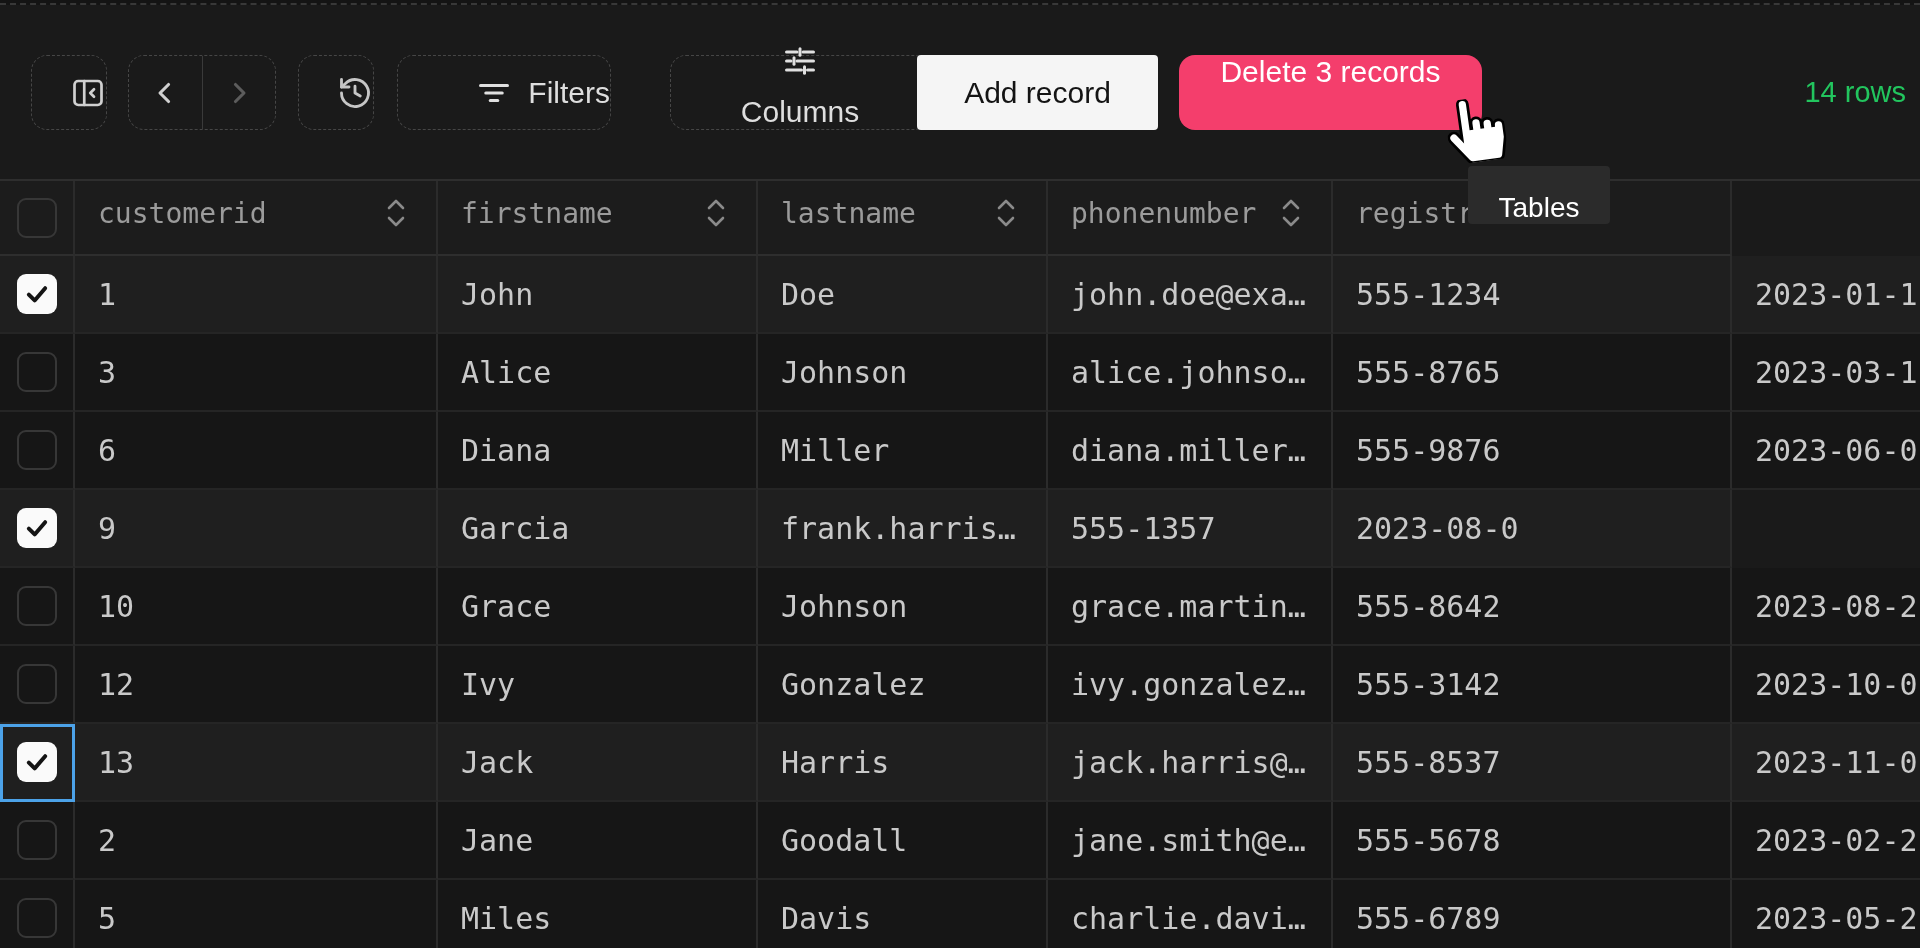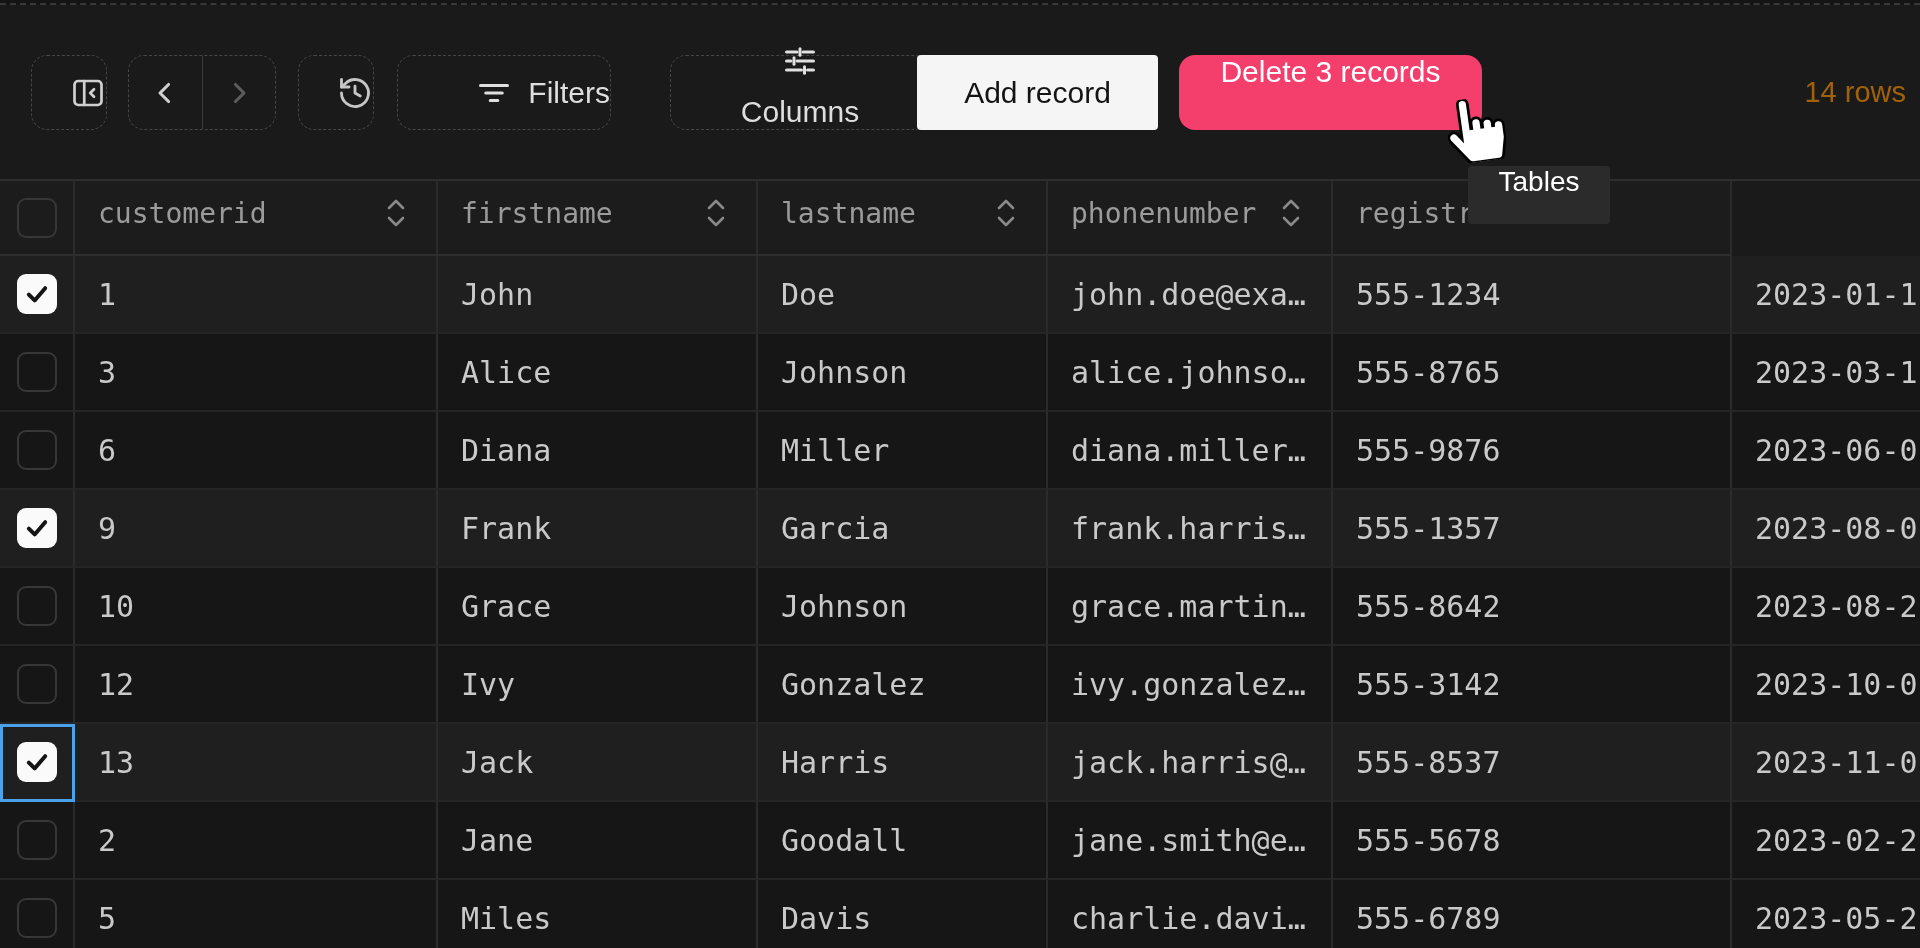--- a/index.html
+++ b/index.html
@@ -40,21 +40,21 @@
   }
   .btn-delete {
     position:absolute; top:55px; height:75px; left:1179px; width:303px;
     background:var(--pink); color:#ffffff; border:none; border-radius:16px;
     font-size:30px; font-weight:500;
     display:flex; align-items:flex-start; justify-content:center; cursor:pointer;
   }
   .rows-count {
     position:absolute; top:55px; right:14px; height:75px;
     display:flex; align-items:center;
-    color:#a16207; font-size:29px;
+    color:#22c55e; font-size:29px;
   }
 
   
   .table {
     position:absolute; top:179px; left:0; width:1920px; height:769px;
     overflow:hidden; border-top:2px solid #2e2e2e;
     font-family:"DejaVu Sans Mono", monospace;
   }
   .trow {
     display:grid;
@@ -82,21 +82,21 @@
     display:flex; align-items:center; justify-content:center; cursor:pointer;
   }
   .checkbox.checked { background:#fafafa; border:none; }
 
   .sort-icon { flex:0 0 auto; display:flex; flex-direction:column; gap:3px; align-items:center; }
 
   
   .tooltip {
     position:absolute; left:1468px; top:166px; width:142px; height:58px;
     background:#2b2b2b; color:#ffffff; border-radius:4px;
-    display:flex; align-items:flex-start; justify-content:center;
+    display:flex; align-items:flex-end; justify-content:center;
     font-size:28px; z-index:10;
   }
   .cursor { position:absolute; left:1447px; top:98px; z-index:11; }
 </style>
 </head>
 <body style="--pink: #f43e6c; --blue: #4ca2e8; --add-bg: #f5f5f5;">
 
 <div class="top-edge"></div>
 
 <div class="tbtn btn-sidebar">
@@ -264,21 +264,20 @@
 
   <div class="trow data selected">
     <div class="cell selcol">
       <div class="checkbox checked">
         <svg width="28" height="28" viewBox="0 0 24 24" fill="none" stroke="#141414" stroke-width="3.4" stroke-linecap="round" stroke-linejoin="round">
             <polyline points="5,12.5 10,17.5 19,7"></polyline>
           </svg>
       </div>
     </div>
     <div class="cell">9</div>
-    <div class="cell">Frank</div>
     <div class="cell">Garcia</div>
     <div class="cell">frank.harris…</div>
     <div class="cell">555-1357</div>
     <div class="cell">2023-08-0</div>
   </div>
 
   <div class="trow data">
     <div class="cell selcol">
       <div class="checkbox"></div>
     </div>

